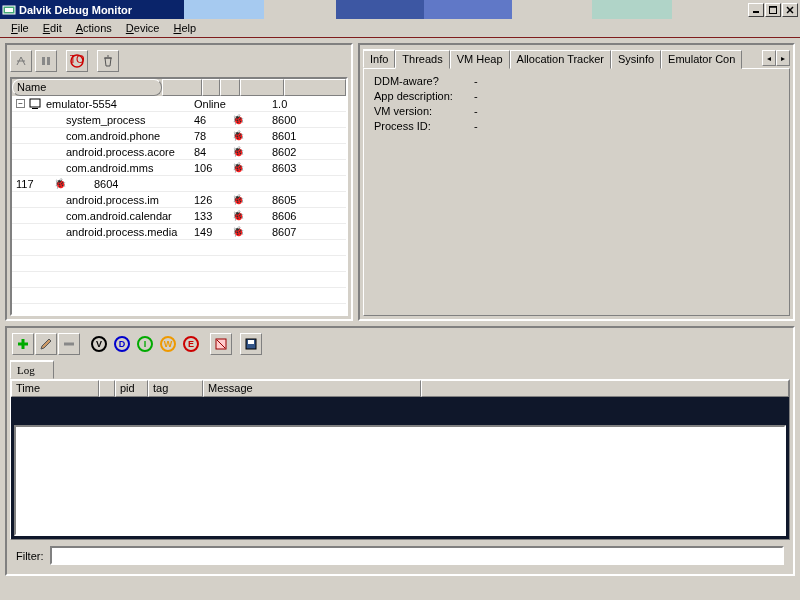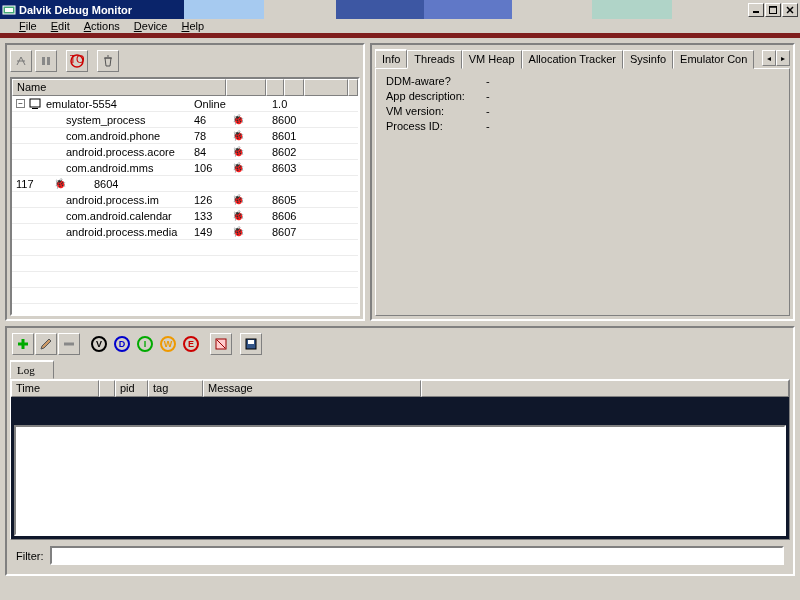--- a/index.html
+++ b/index.html
@@ -6,40 +6,40 @@
 body { width: 800px; height: 600px; background: #d4d0c8; overflow: hidden; }
 
 
 .titlebar { height: 19px; background: linear-gradient(to right, #0a246a 0%, #0a246a 23%, #a6caf0 23%, #a6caf0 33%, #d4d0c8 33%, #d4d0c8 42%, #3d57a3 42%, #3d57a3 53%, #6078c7 53%, #6078c7 64%, #d4d0c8 64%, #d4d0c8 74%, #b0d4c8 74%, #b0d4c8 84%, #d4d0c8 84%); display: flex; align-items: center; padding: 0 2px; color: white; font-weight: bold; }
 .titlebar-icon { width: 14px; height: 14px; margin-right: 3px; display: inline-flex; }
 .titlebar-title { flex: 1; }
 .win-btns { display: flex; gap: 1px; }
 .win-btn { width: 16px; height: 14px; background: #d4d0c8; border: 1px solid; border-color: #fff #404040 #404040 #fff; display: flex; align-items: center; justify-content: center; font-family: "Marlett", monospace; font-size: 9px; color: black; cursor: pointer; }
 
 
-.menubar { height: 19px; background: #d4d0c8; display: flex; align-items: center; padding: 0 12px; border-bottom: 5px solid #7f1d1d; }
+.menubar { height: 19px; background: #d4d0c8; display: flex; align-items: center; padding: 0 4px; border-bottom: 1px solid #7f1d1d; }
 .menu-item { padding: 2px 7px; cursor: pointer; }
 .menu-item u { text-decoration: underline; }
 
 
 .content { padding: 5px; height: calc(600px - 19px - 19px); }
 .top-row { display: flex; gap: 5px; height: 278px; }
 .panel { border: 2px solid; border-color: #808080 #fff #fff #808080; background: #d4d0c8; padding: 3px; }
 
 
 .left-panel { flex: 1; display: flex; flex-direction: column; width: 382px; }
 .toolbar { display: flex; gap: 3px; padding: 2px 0; }
 .tool-btn { width: 22px; height: 22px; border: 1px solid; border-color: #fff #808080 #808080 #fff; background: #d4d0c8; display: flex; align-items: center; justify-content: center; cursor: pointer; }
 .tool-btn.gap { margin-left: 6px; }
 
 
 .ptable { flex: 1; border: 2px solid; border-color: #808080 #fff #fff #808080; background: #fff; margin-top: 3px; overflow: hidden; position: relative; }
 .thead { display: flex; background: #d4d0c8; height: 17px; }
 .th { border: 1px solid; border-color: #fff #808080 #808080 #fff; padding: 1px 4px; }
-.th-name { width: 214px; }
+.th-name { width: 150px; border-radius: 8px; }
 .th-1 { width: 40px; }
 .th-2 { width: 18px; }
 .th-3 { width: 20px; }
 .th-4 { width: 44px; }
 .tbody { }
 .trow { display: flex; height: 16px; align-items: center; border-bottom: 1px solid #ececec; }
 .tcell { padding: 0 4px; overflow: hidden; white-space: nowrap; }
 .tc-name { width: 178px; display: flex; align-items: center; }
 .tc-1 { width: 40px; }
 .tc-2 { width: 18px; display: flex; justify-content: center; }

